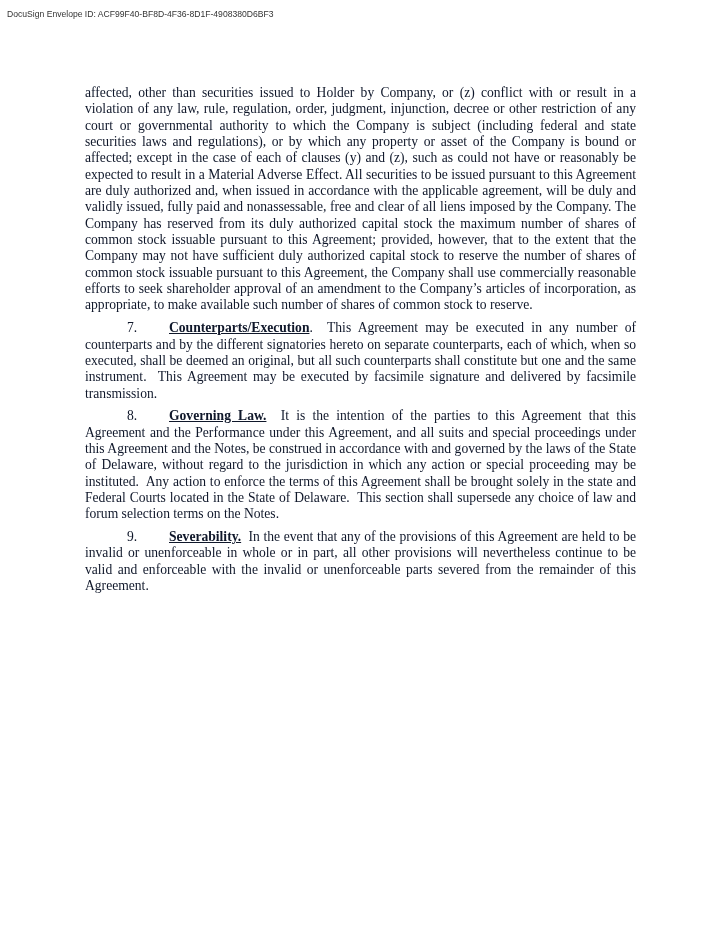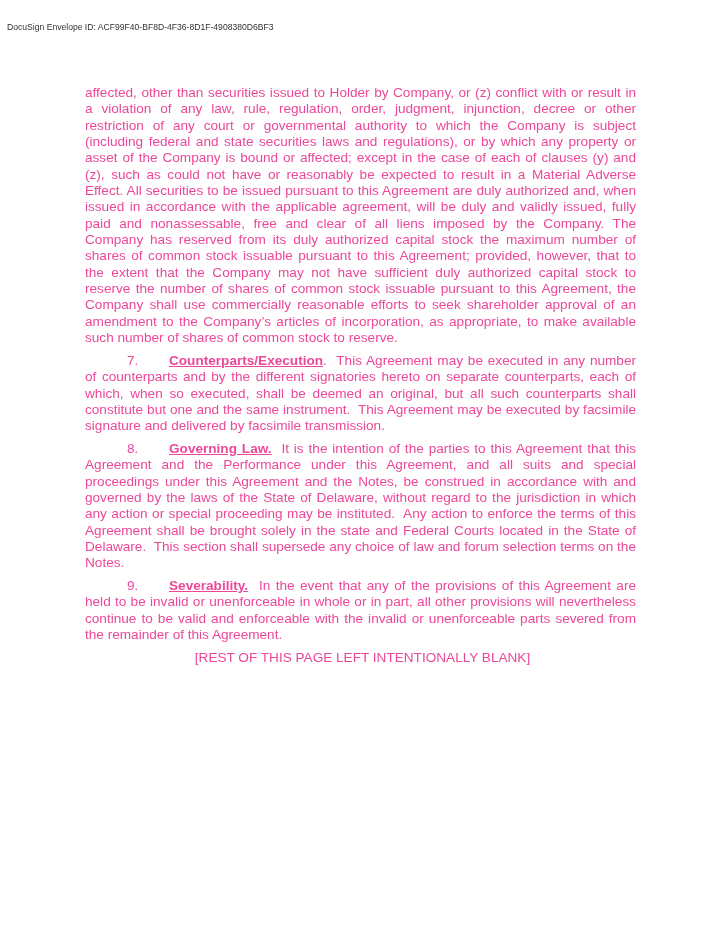--- a/index.html
+++ b/index.html
@@ -9,37 +9,37 @@
     }
     body {
       width: 720px;
       height: 932px;
       position: relative;
       overflow: hidden;
     }
     .envelope-id {
       position: absolute;
       left: 7px;
-      top: 22px;
+      top: 9px;
       font-family: "Liberation Sans", sans-serif;
       font-size: 8.6px;
       color: #333333;
       letter-spacing: 0px;
       white-space: nowrap;
       text-align: center;
     }
     .page-body {
       position: absolute;
       left: 85px;
       top: 85px;
       width: 551px;
-      font-family: Liberation Sans, sans-serif;
+      font-family: Liberation Serif, serif;
       font-size: 13.6px;
       line-height: 16.35px;
-      color: #ec4899;
+      color: #0f172a;
     }
     .para {
       margin: 0;
       text-align: justify;
       text-justify: inter-word;
     }
     .para + .para {
       margin-top: 6.4px;
     }
     .num {
@@ -67,15 +67,14 @@
 
   <p class="para">affected, other than securities issued to Holder by Company, or (z) conflict with or result in a violation of any law, rule, regulation, order, judgment, injunction, decree or other restriction of any court or governmental authority to which the Company is subject (including federal and state securities laws and regulations), or by which any property or asset of the Company is bound or affected; except in the case of each of clauses (y) and (z), such as could not have or reasonably be expected to result in a Material Adverse Effect.  All securities to be issued pursuant to this Agreement are duly authorized and, when issued in accordance with the applicable agreement, will be duly and validly issued, fully paid and nonassessable, free and clear of all liens imposed by the Company.  The Company has reserved from its duly authorized capital stock the maximum number of shares of common stock issuable pursuant to this Agreement; provided, however, that to the extent that the Company may not have sufficient duly authorized capital stock to reserve the number of shares of common stock issuable pursuant to this Agreement, the Company shall use commercially reasonable efforts to seek shareholder approval of an amendment to the Company’s articles of incorporation, as appropriate, to make available such number of shares of common stock to reserve.</p>
 
 
   <p class="para"><span class="num">7.</span><span class="heading">Counterparts/Execution</span><span style="white-space: pre-wrap;">.  This Agreement may be executed in any number of counterparts and by the different signatories hereto on separate counterparts, each of which, when so executed, shall be deemed an original, but all such counterparts shall constitute but one and the same instrument.  This Agreement may be executed by facsimile signature and delivered by facsimile transmission.</span></p>
 
   <p class="para"><span class="num">8.</span><span class="heading">Governing Law.</span><span style="white-space: pre-wrap;">  It is the intention of the parties to this Agreement that this Agreement and the Performance under this Agreement, and all suits and special proceedings under this Agreement and the Notes, be construed in accordance with and governed by the laws of the State of Delaware, without regard to the jurisdiction in which any action or special proceeding may be instituted.  Any action to enforce the terms of this Agreement shall be brought solely in the state and Federal Courts located in the State of Delaware.  This section shall supersede any choice of law and forum selection terms on the Notes.</span></p>
 
   <p class="para"><span class="num">9.</span><span class="heading">Severability.</span><span style="white-space: pre-wrap;">  In the event that any of the provisions of this Agreement are held to be invalid or unenforceable in whole or in part, all other provisions will nevertheless continue to be valid and enforceable with the invalid or unenforceable parts severed from the remainder of this Agreement.</span></p>
 
-  <p class="para blank-note">[REST OF THIS PAGE LEFT INTENTIONALLY BLANK]</p>
 
 </div>
 
 </body></html>

